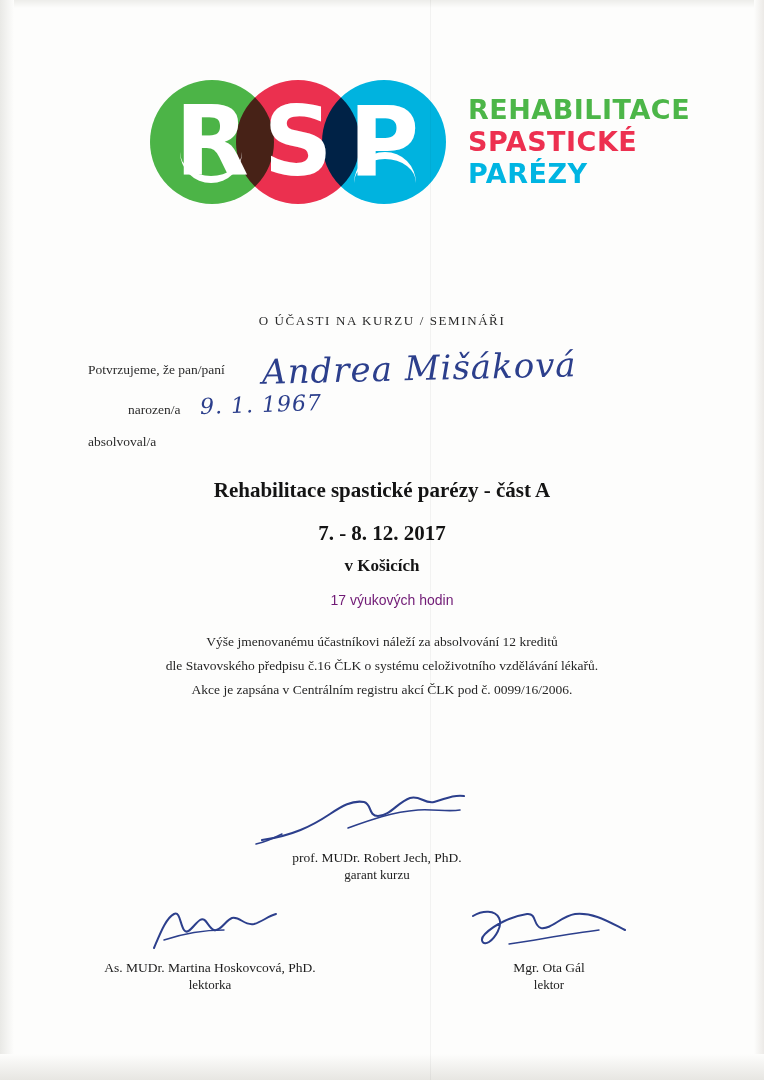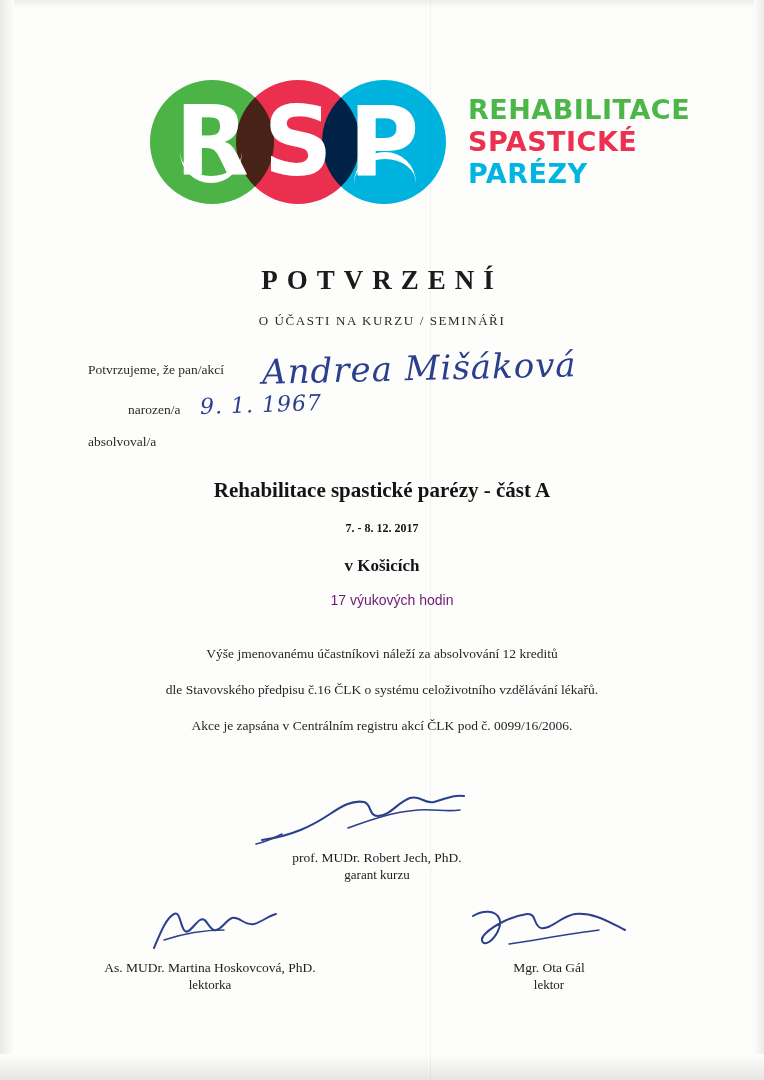--- a/index.html
+++ b/index.html
@@ -198,21 +198,21 @@
     font-size: 21px;
     font-weight: 700;
     color: #141414;
   }
   .course-date {
     position: absolute;
     left: 0; right: 0;
     top: 521px;
     text-align: center;
     font-family: "Liberation Serif", serif;
-    font-size: 12px;
+    font-size: 21px;
     font-weight: 700;
     color: #141414;
   }
   .course-place {
     position: absolute;
     left: 0; right: 0;
     top: 556px;
     text-align: center;
     font-family: "Liberation Serif", serif;
     font-size: 17px;
@@ -236,21 +236,21 @@
     position: absolute;
     left: 120px;
     width: 524px;
     top: 628px;
     text-align: center;
     font-family: "Liberation Serif", serif;
     font-size: 13.5px;
     line-height: 20px;
     color: #262626;
   }
-  .credits p { margin: 16px; }
+  .credits p { margin: 4px; }
 
   
   .sig-block {
     position: absolute;
     text-align: center;
   }
   .sig-main { left: 232px; top: 790px; width: 290px; }
   .sig-left { left: 60px; top: 900px; width: 300px; }
   .sig-right { left: 409px; top: 900px; width: 280px; }
 
@@ -295,24 +295,23 @@
       <div class="smiley"></div>
       <div class="frowny"></div>
     </div>
     <div class="logo-text">
       <div class="lt1">REHABILITACE</div>
       <div class="lt2">SPASTICKÉ</div>
       <div class="lt3">PARÉZY</div>
     </div>
   </div>
 
-  <div class="doc-title">POTVRZENÍ</div>
   <div class="doc-subtitle">O ÚČASTI NA KURZU / SEMINÁŘI</div>
 
-  <div class="form-label fl-1">Potvrzujeme, že pan/akcí</div>
+  <div class="form-label fl-1">Potvrzujeme, že pan/paní</div>
   <div class="handwrite hw-name">Andrea Mišáková</div>
 
   <div class="form-label fl-2">narozen/a</div>
   <div class="handwrite hw-birth">9. 1. 1967</div>
 
   <div class="form-label fl-3">absolvoval/a</div>
 
   <div class="course-name">Rehabilitace spastické parézy - část A</div>
   <div class="course-date">7. - 8. 12. 2017</div>
   <div class="course-place">v Košicích</div>

